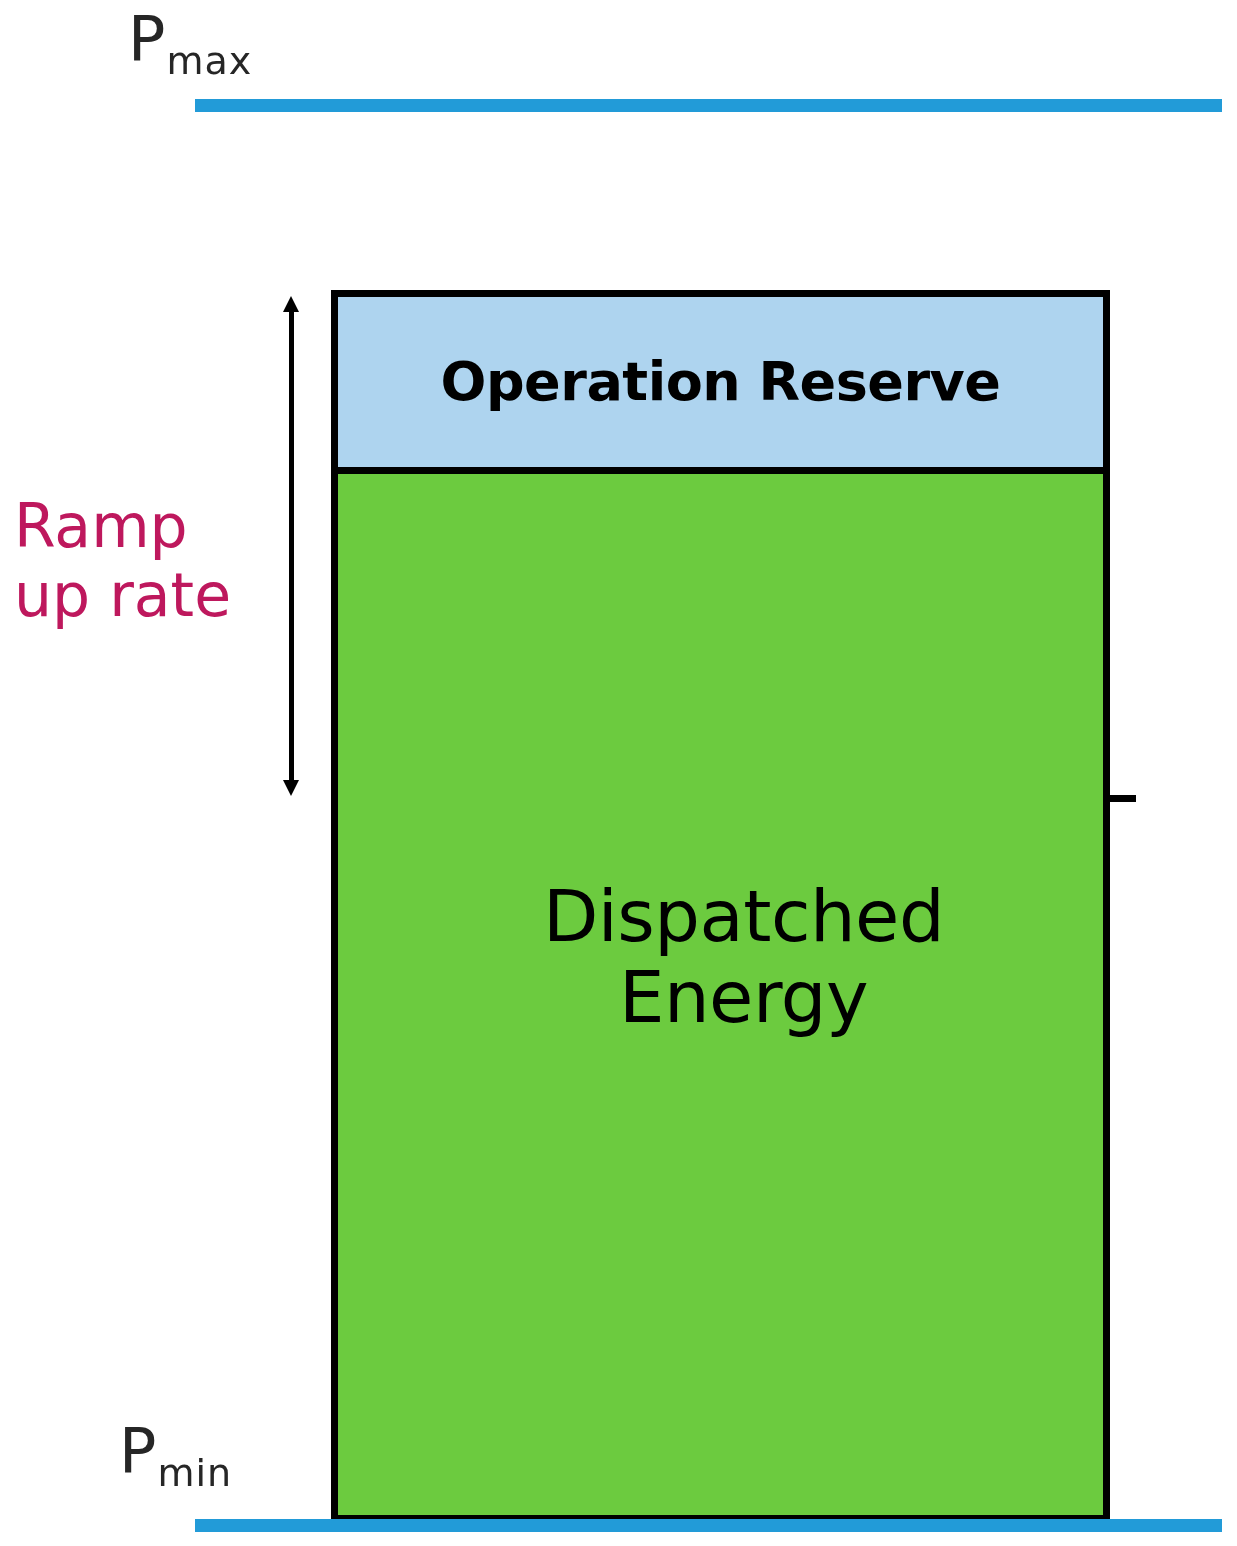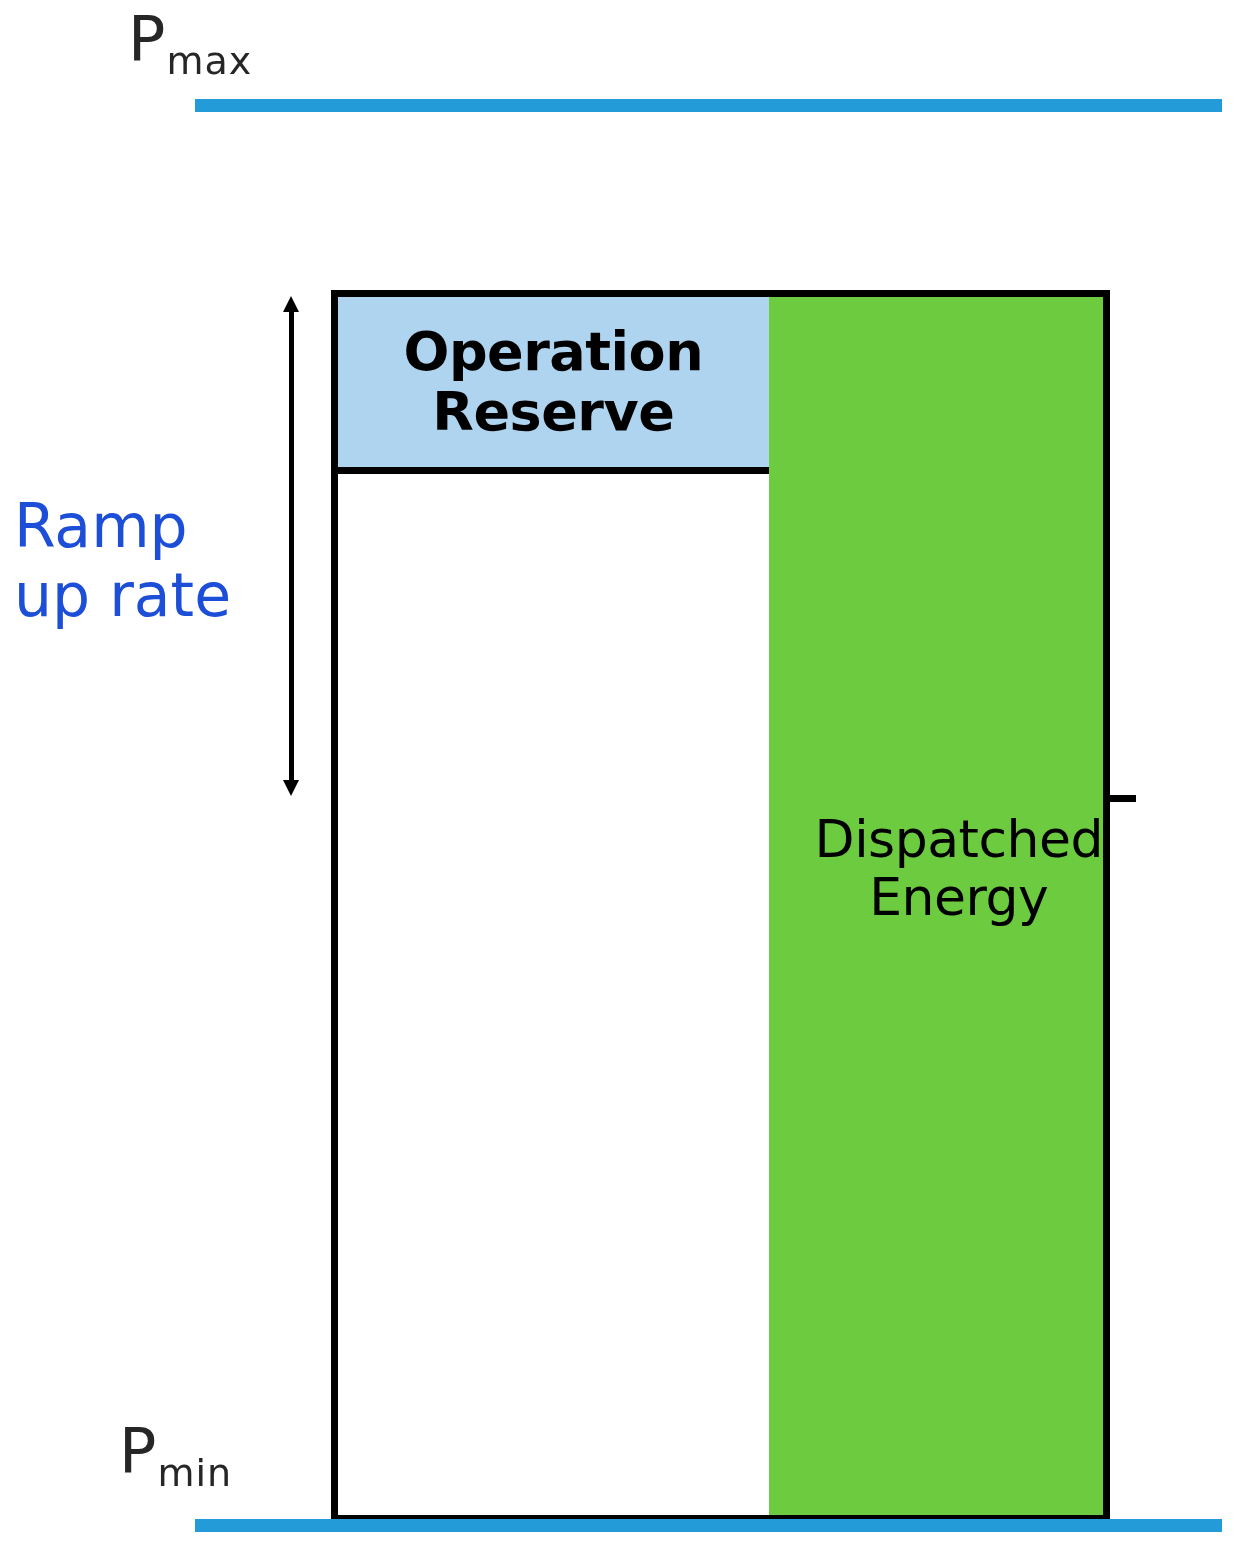--- a/index.html
+++ b/index.html
@@ -68,40 +68,40 @@
     border-right: 8px solid transparent;
   }
   #ramp-measure .head.up   { top: 0px;    border-bottom: 16px solid #000000; }
   #ramp-measure .head.down { bottom: 0px; border-top: 16px solid #000000; }
 
   #ramp-label {
     position: absolute;
     left: 14px;
     top: 492px;
     width: 260px;
-    color: #1d4ed8;
+    color: #be185d;
     font-family: "DejaVu Sans", sans-serif;
     font-size: 60px;
     font-weight: 400;
     line-height: 1.15;
     text-align: left;
     white-space: pre-line;
   }
 
   
   #stack {
     position: absolute;
     left: 331px;
     top: 290px;
     width: 779px;
     height: 1232px;
     border: 7px solid #000000;
     box-sizing: border-box;
     display: flex;
-    flex-direction: row;
+    flex-direction: column;
   }
   .seg {
     position: relative;
     display: flex;
     align-items: center;
     justify-content: center;
     box-sizing: border-box;
     text-align: center;
     color: #000000;
   }
@@ -119,21 +119,21 @@
     background: #6CCB3F;
     flex: 1 1 auto;
   }
   .seg-text {
     font-family: "DejaVu Sans", sans-serif;
     white-space: pre-line;
     line-height: 1.12;
   }
   #seg-reserve .seg-text     { font-size: 54px; font-weight: 700; letter-spacing: -0.5px; }
   #seg-ramping .seg-text     { font-size: 60px; font-weight: 700; letter-spacing: -0.5px; }
-  #seg-dispatched .seg-text  { font-size: 52px; font-weight: 400; letter-spacing: -0.5px;
+  #seg-dispatched .seg-text  { font-size: 72px; font-weight: 400; letter-spacing: -0.5px;
                                position: relative; top: -38px; margin-left: 46px; }
 
   
   #boundary-tick {
     position: absolute;
     left: 1110px;
     top: 795px;
     width: 26px;
     height: 7px;
     background: #000000;

